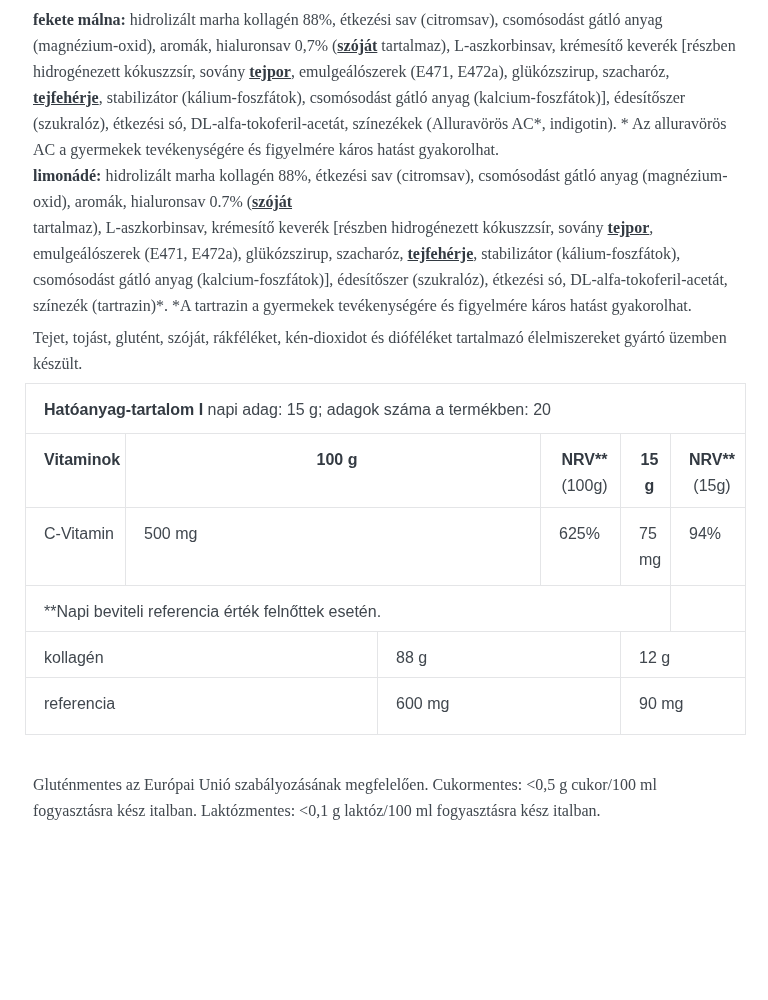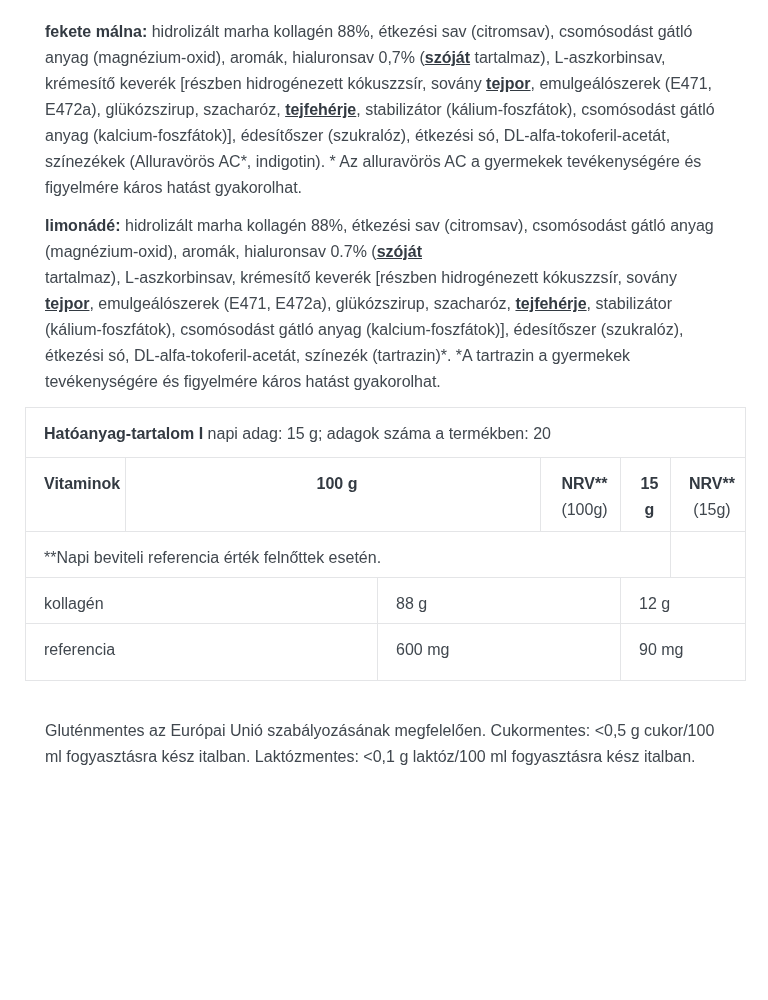--- a/index.html
+++ b/index.html
@@ -11,21 +11,21 @@
   *{box-sizing:border-box;}
   html,body{margin:0;padding:0;}
   body{
     width:768px;height:1000px;overflow:hidden;
     background:var(--bg);
     color:var(--text);
     font-family:"Liberation Sans", sans-serif;
     font-size:16px;
   }
   .text-top{padding:7px 32px 0 33px;}
-  .para{margin:12px;line-height:26px;}
+  .para{margin:0;line-height:26px;font-family:Liberation Serif, serif;}
   .allergen{margin-top:6px;}
   .b{font-weight:bold;color:var(--text-strong);}
   .u{text-decoration:underline;}
 
   table.nutri{
     margin:6px 0 0 25px;
     width:720px;
     border-collapse:collapse;
     table-layout:fixed;
   }
@@ -52,20 +52,21 @@
   .claims{margin-top:37px;}
 </style>
 </head>
 <body>
 
 <div class="page">
 
   <section class="text-top">
     <p class="para"><span class="b">fekete málna:</span><span> hidrolizált marha kollagén 88%, étkezési sav (citromsav), csomósodást gátló anyag (magnézium-oxid), aromák, hialuronsav 0,7% (</span><span class="b u">szóját</span><span> tartalmaz), L-aszkorbinsav, krémesítő keverék [részben hidrogénezett kókuszzsír, sovány </span><span class="b u">tejpor</span><span>, emulgeálószerek (E471, E472a), glükózszirup, szacharóz, </span><span class="b u">tejfehérje</span><span>, stabilizátor (kálium-foszfátok), csomósodást gátló anyag (kalcium-foszfátok)], édesítőszer (szukralóz), étkezési só, DL-alfa-tokoferil-acetát, színezékek (Alluravörös AC*, indigotin). * Az alluravörös AC a gyermekek tevékenységére és figyelmére káros hatást gyakorolhat.</span></p>
     <p class="para"><span class="b">limonádé:</span><span> hidrolizált marha kollagén 88%, étkezési sav (citromsav), csomósodást gátló anyag (magnézium-oxid), aromák, hialuronsav 0.7% (</span><span class="b u">szóját</span><br><span>tartalmaz), L-aszkorbinsav, krémesítő keverék [részben hidrogénezett kókuszzsír, sovány </span><span class="b u">tejpor</span><span>, emulgeálószerek (E471, E472a), glükózszirup, szacharóz, </span><span class="b u">tejfehérje</span><span>, stabilizátor (kálium-foszfátok), csomósodást gátló anyag (kalcium-foszfátok)], édesítőszer (szukralóz), étkezési só, DL-alfa-tokoferil-acetát, színezék (tartrazin)*. *A tartrazin a gyermekek tevékenységére és figyelmére káros hatást gyakorolhat.</span></p>
+    <p class="para allergen">Tejet, tojást, glutént, szóját, rákféléket, kén-dioxidot és dióféléket tartalmazó élelmiszereket gyártó üzemben készült.</p>
   </section>
 
   <table class="nutri">
     <colgroup>
       <col style="width:100px">
         <col style="width:252px">
         <col style="width:163px">
       <col style="width:80px">
         <col style="width:50px">
         <col style="width:75px">
@@ -84,20 +85,27 @@
           <span class="blk b">NRV**</span>
           <span class="blk">(100g)</span>
         </td>
         <td class="b c4">15 g</td>
         <td>
           <span class="blk b">NRV**</span>
           <span class="blk">(15g)</span>
         </td>
       </tr>
 
+      <tr class="r-c">
+        <td>C-Vitamin</td>
+        <td colspan="2">500 mg</td>
+        <td>625%</td>
+        <td class="c4">75 mg</td>
+        <td>94%</td>
+      </tr>
 
 
       <tr class="r-foot">
         <td colspan="5" class="footcell">**Napi beviteli referencia érték felnőttek esetén.</td>
         <td></td>
       </tr>
 
 
       <tr class="r-k">
         <td colspan="2">kollagén</td>

